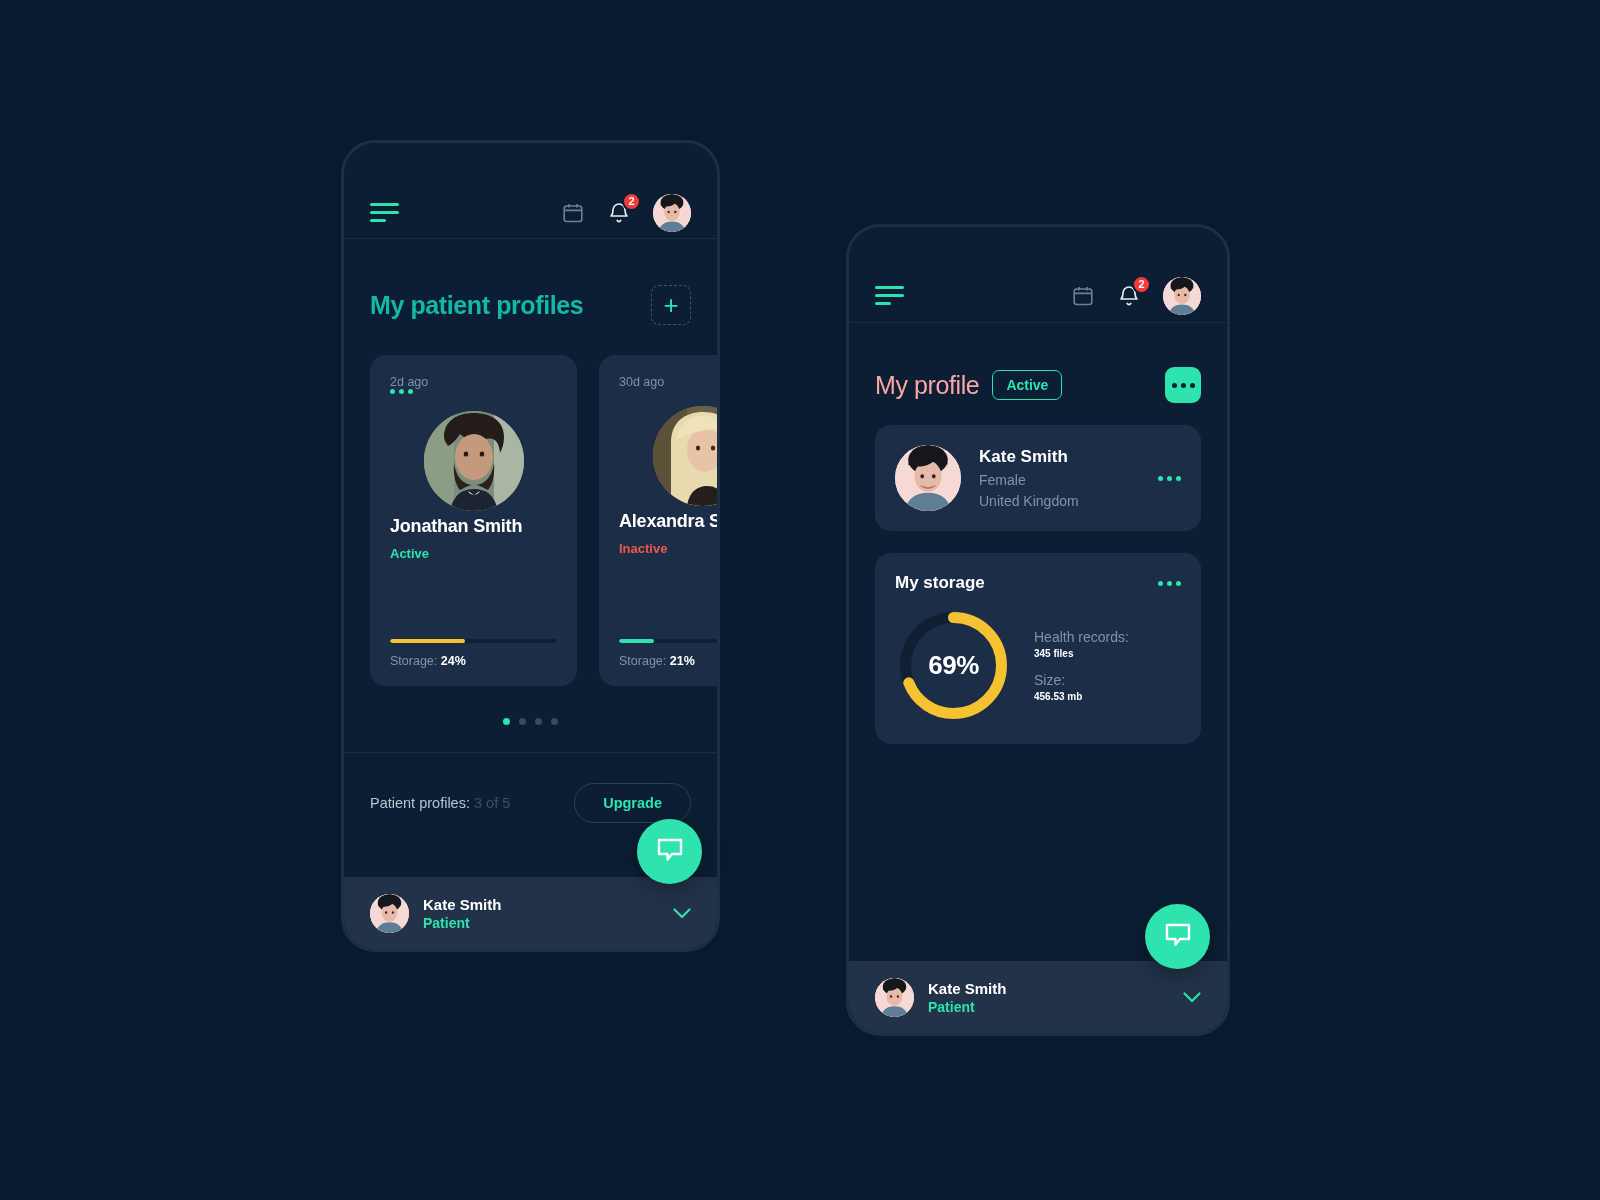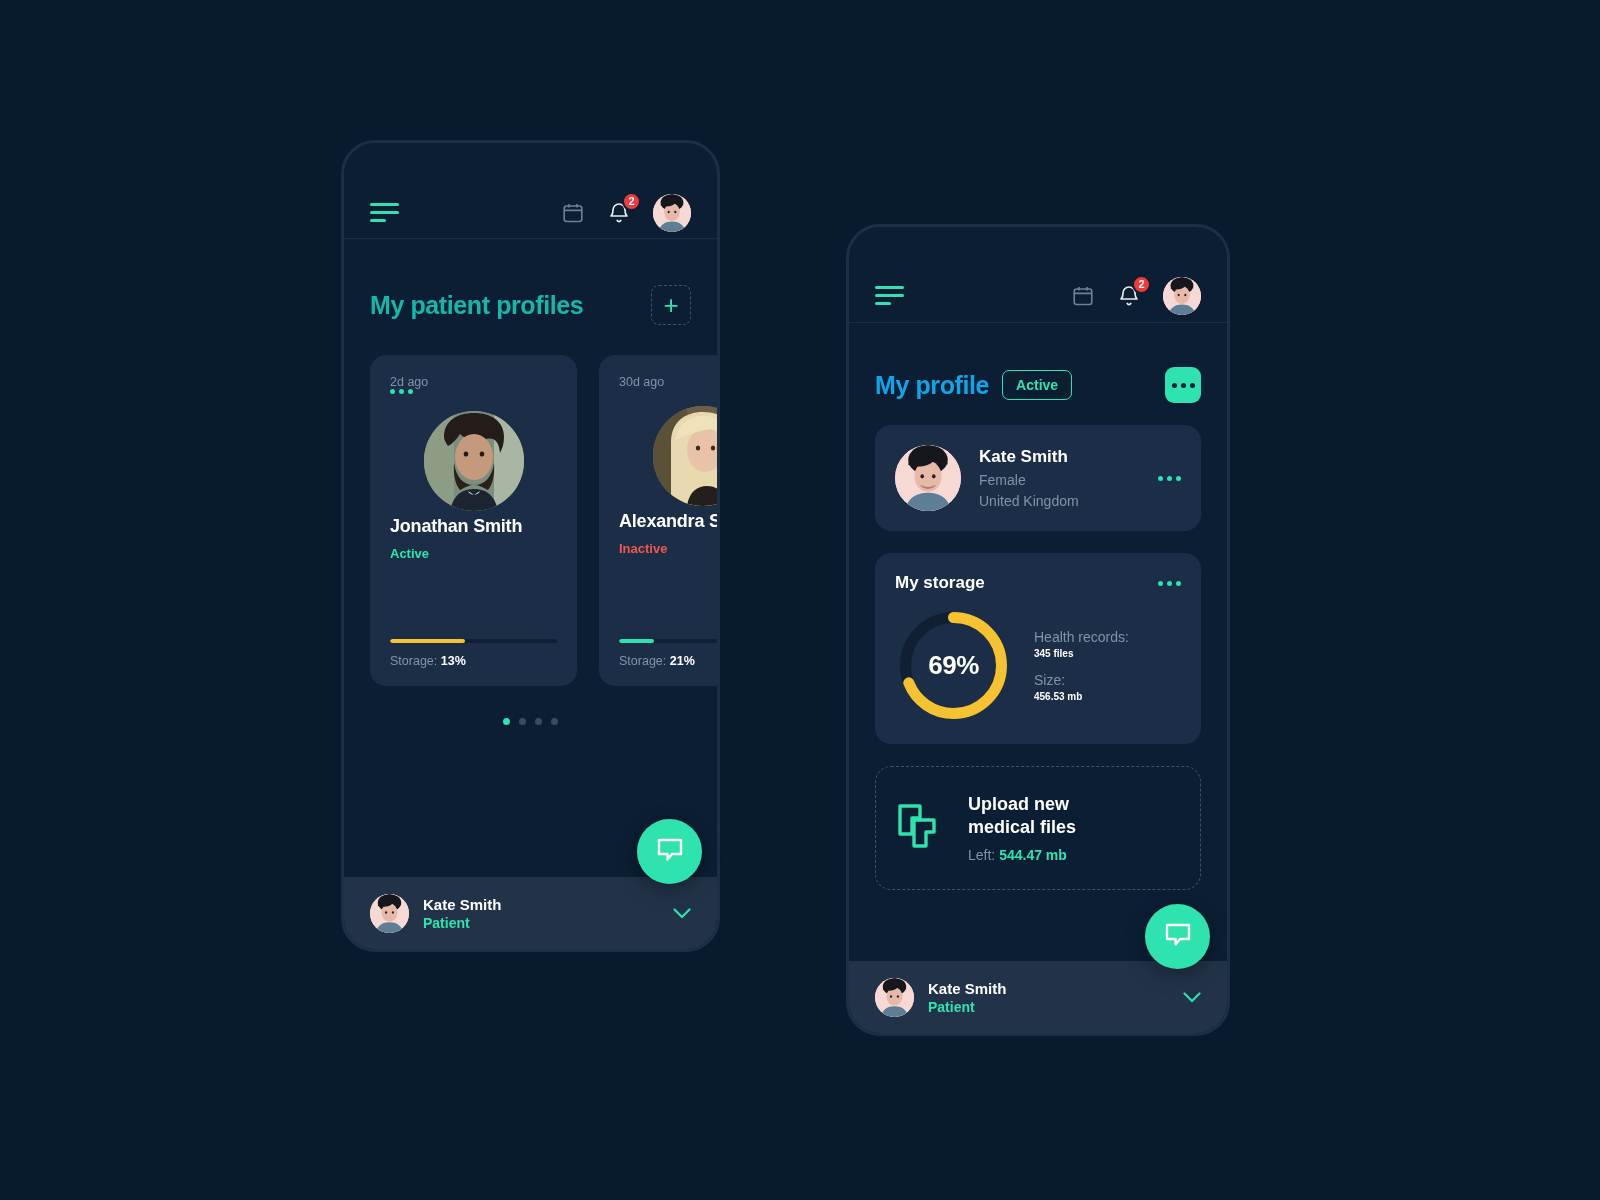--- a/index.html
+++ b/index.html
@@ -147,21 +147,21 @@
   }
   .fab.f1 { left: 637px; top: 819px; }
   .fab.f2 { left: 1145px; top: 904px; }
 
   
   .p2-head {
     display: flex; align-items: center; justify-content: space-between;
     padding: 44px 26px 0 26px;
   }
   .p2-title-wrap { display: flex; align-items: center; gap: 13px; }
-  .p2-title { color: #0ea5e9; font-size: 25px; font-weight: bold; letter-spacing: -0.4px; }
+  .p2-title { color: #fca5a5; font-size: 25px; font-weight: normal; letter-spacing: -0.4px; }
   .pill {
     border: 1px solid #2ee3ad; border-radius: 7px;
     padding: 6px 13px; color: #2ee3ad; font-size: 14px; font-weight: bold;
   }
   .more-sq {
     width: 36px; height: 36px; border-radius: 9px; background: #2ee3ad;
     display: flex; align-items: center; justify-content: center; gap: 4px; cursor: pointer;
   }
   .more-sq i { width: 5px; height: 5px; border-radius: 50%; background: #0b1e33; display: block; }
 
@@ -274,21 +274,21 @@
             </svg>
           </div>
           <div class="pcard-name">Jonathan Smith</div>
           <div class="pcard-status active">Active</div>
           <div class="bar-wrap">
             <div class="bar">
               <span style="width:45%;background:#f5c231"></span>
             </div>
             <div class="storage-line">
               <span>Storage:</span>
-              <b>13%</b>
+              <b>24%</b>
             </div>
           </div>
         </div>
 
         <div class="pcard">
           <div class="pcard-top">
             <span class="pcard-ago">30d ago</span>
 
           </div>
           <div class="pcard-avatar">
@@ -318,20 +318,27 @@
 
       </div>
 
       <div class="pager">
         <i class="on"></i>
         <i></i>
         <i></i>
         <i></i>
       </div>
 
+      <div class="upgrade-row">
+        <div class="profiles-count">
+          <span>Patient profiles:</span>
+          <span class="dim">3 of 5</span>
+        </div>
+        <button class="upgrade-btn">Upgrade</button>
+      </div>
 
       <div class="userbar">
         <div class="avatar">
           <svg viewBox="0 0 40 40">
             <rect width="40" height="40" fill="#f6d8d4"></rect>
             <ellipse cx="20" cy="9" rx="12" ry="9" fill="#16171c"></ellipse>
             <ellipse cx="20" cy="19" rx="8.2" ry="9.4" fill="#e7b9a8"></ellipse>
             <path d="M8 12c1-7 7-10 12-10s11 3 12 10c-3-3-7-4-9-2-3 3-9 4-15 2z" fill="#16171c"></path>
             <path d="M6 40c1.5-8 7-11 14-11s12.5 3 14 11z" fill="#5d7e94"></path>
             <ellipse cx="16.5" cy="19" rx="1.1" ry="1.3" fill="#2a2024"></ellipse>
@@ -448,36 +455,20 @@
           <div>
             <div class="stat-label">Health records:</div>
             <div class="stat-value">345 files</div>
             <div class="stat-gap"></div>
             <div class="stat-label">Size:</div>
             <div class="stat-value">456.53 mb</div>
           </div>
         </div>
       </div>
 
-      <div class="upload-card">
-        <div>
-          <svg width="52" height="52" viewBox="0 0 52 52" fill="none" stroke="#2ee3ad" stroke-width="3.4" stroke-linejoin="round">
-            <path d="M4 6h20v12h-8v16H4z"></path>
-            <path d="M18 20h20v12h-8v14H18z" fill="#0b1e33"></path>
-          </svg>
-        </div>
-        <div>
-          <div class="upload-title">Upload new</div>
-          <div class="upload-title">medical files</div>
-          <div class="upload-left">
-            <span>Left:</span>
-            <b>544.47 mb</b>
-          </div>
-        </div>
-      </div>
 
       <div class="userbar">
         <div class="avatar">
           <svg viewBox="0 0 40 40">
             <rect width="40" height="40" fill="#f6d8d4"></rect>
             <ellipse cx="20" cy="9" rx="12" ry="9" fill="#16171c"></ellipse>
             <ellipse cx="20" cy="19" rx="8.2" ry="9.4" fill="#e7b9a8"></ellipse>
             <path d="M8 12c1-7 7-10 12-10s11 3 12 10c-3-3-7-4-9-2-3 3-9 4-15 2z" fill="#16171c"></path>
             <path d="M6 40c1.5-8 7-11 14-11s12.5 3 14 11z" fill="#5d7e94"></path>
             <ellipse cx="16.5" cy="19" rx="1.1" ry="1.3" fill="#2a2024"></ellipse>

